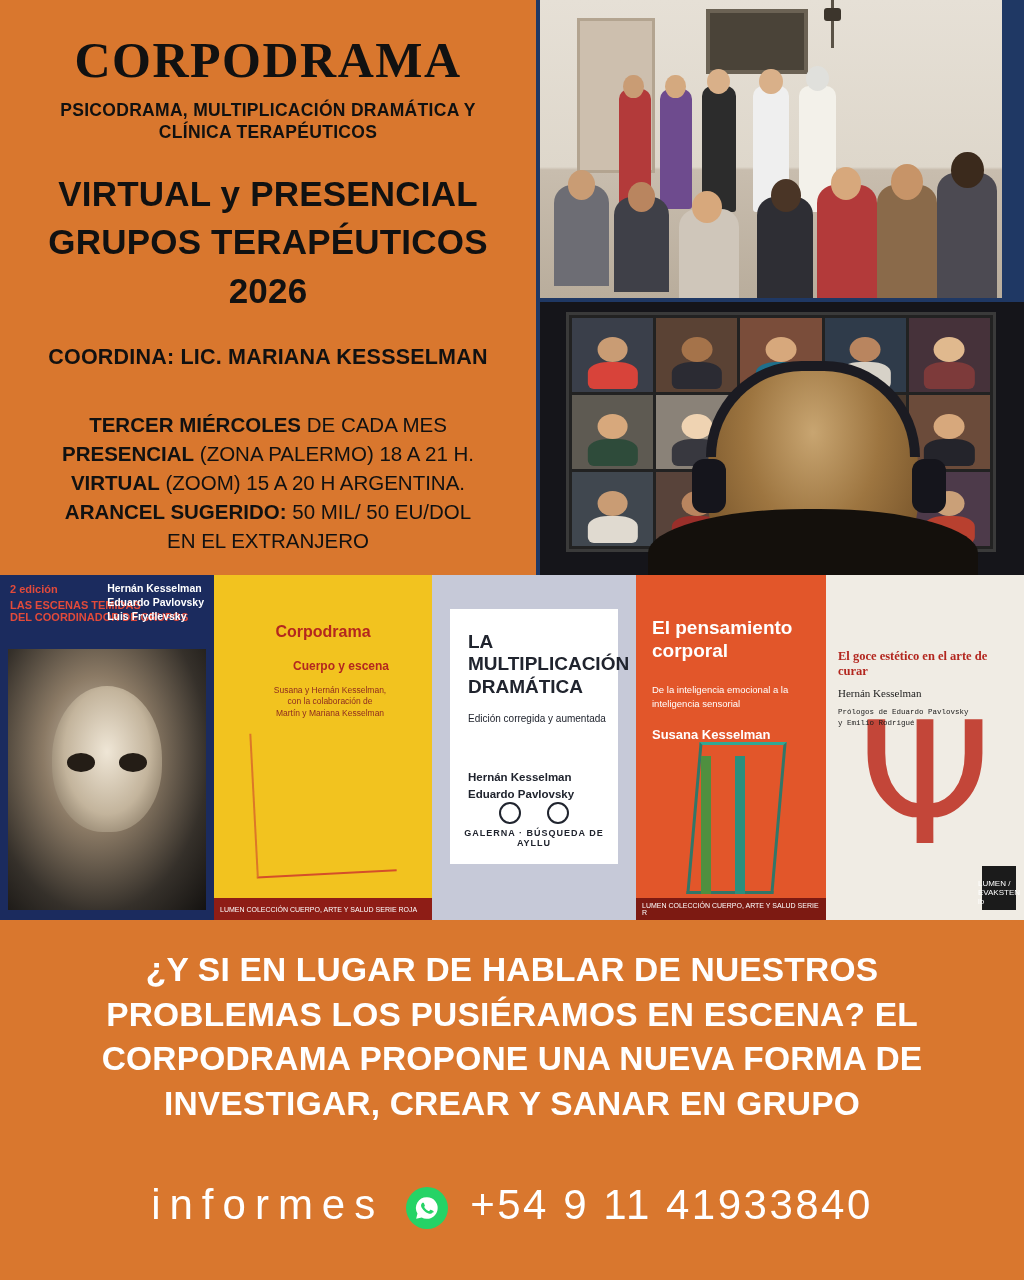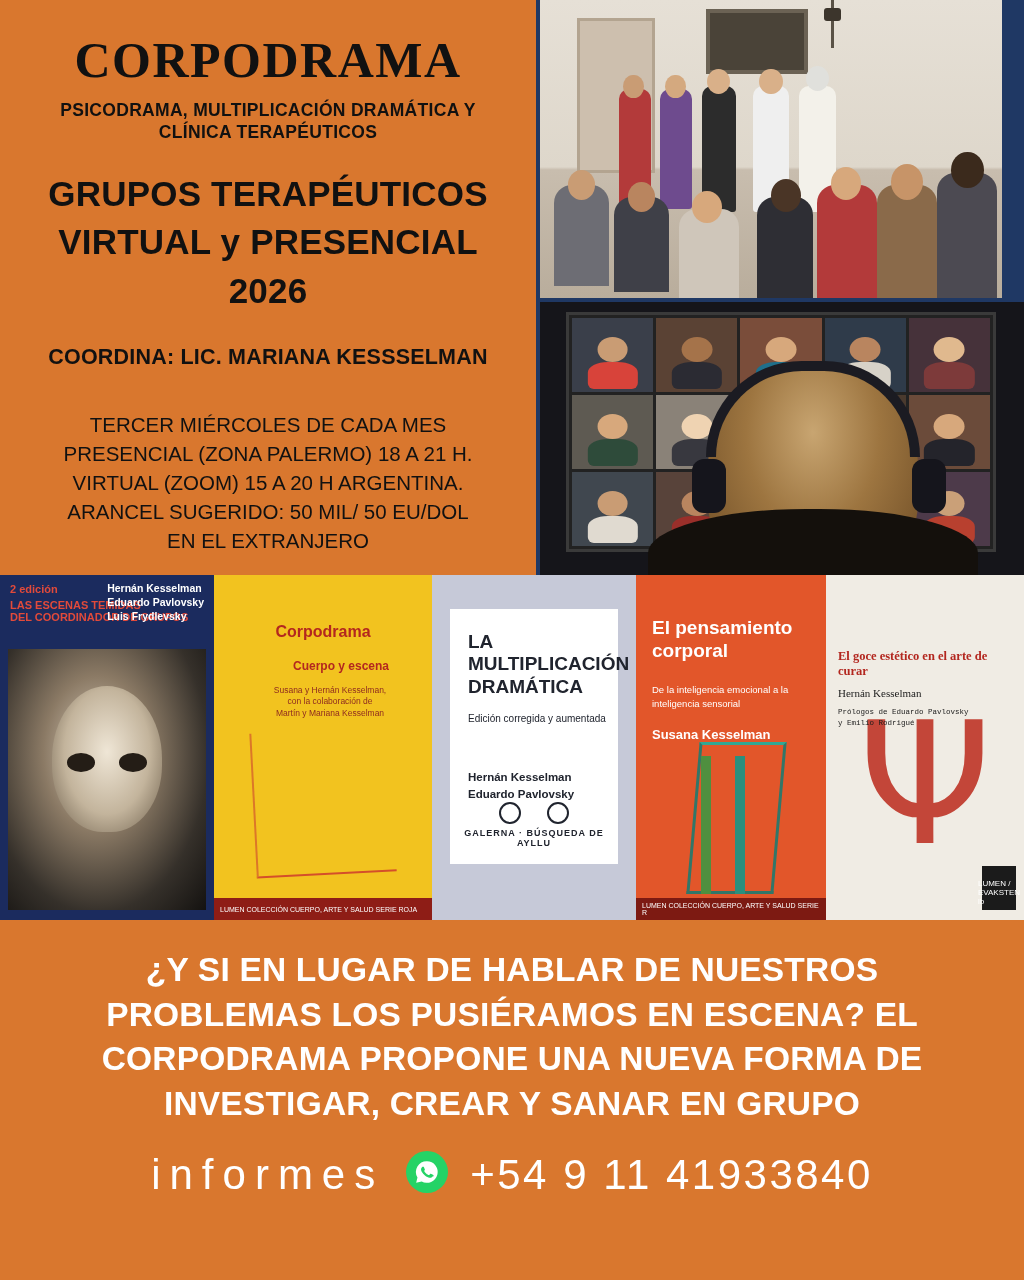--- a/index.html
+++ b/index.html
@@ -73,21 +73,21 @@
     letter-spacing: 0.2px;
   }
 
   .details {
     margin-top: 40px;
     font-size: 20.5px;
     color: #111;
     line-height: 1.42;
     text-align: center;
   }
-  .details .b { font-weight: normal; margin-top: 44px; }
+  .details .b { font-weight: bold; margin-top: 44px; }
   .details .n { font-weight: normal; }
 
   
   .photo-col {
     position: absolute;
     top: 0; left: 536px;
     width: 488px;
     height: 575px;
     background: #1f3864;
   }
@@ -268,23 +268,23 @@
     padding: 0 44px;
     text-align: center;
     color: #ffffff;
     font-size: 33.5px;
     font-weight: bold;
     line-height: 1.33;
     letter-spacing: 0.2px;
   }
 
   .informes-row {
-    margin-top: 25px;
+    margin-top: 55px;
     display: flex;
-    align-items: flex-start;
+    align-items: flex-end;
     justify-content: center;
     gap: 22px;
   }
   .informes-word {
     font-size: 42px;
     color: #ffffff;
     letter-spacing: 9px;
     font-weight: normal;
   }
   .wa-icon {
@@ -306,22 +306,22 @@
 
 <div class="poster">
 
   <div class="top-section">
 
     <div class="text-col">
       <div class="brand-title">CORPODRAMA</div>
       <div class="brand-sub">PSICODRAMA, MULTIPLICACIÓN DRAMÁTICA Y CLÍNICA TERAPÉUTICOS</div>
 
       <div class="headline">
+        <div>VIRTUAL y  PRESENCIAL</div>
         <div>GRUPOS TERAPÉUTICOS</div>
-        <div>VIRTUAL y  PRESENCIAL</div>
         <div>2026</div>
       </div>
 
       <div class="coordinator">COORDINA: LIC. MARIANA KESSSELMAN</div>
 
       <div class="details">
         <div>
           <span class="b">TERCER MIÉRCOLES</span><span class="n"> DE CADA MES</span>
         </div>
         <div>

